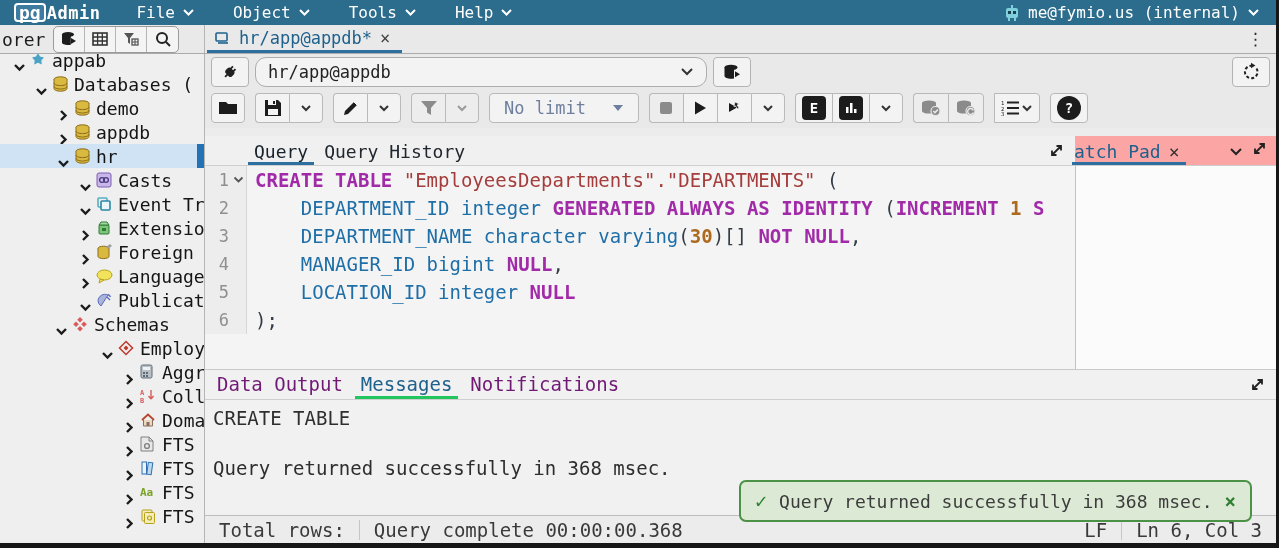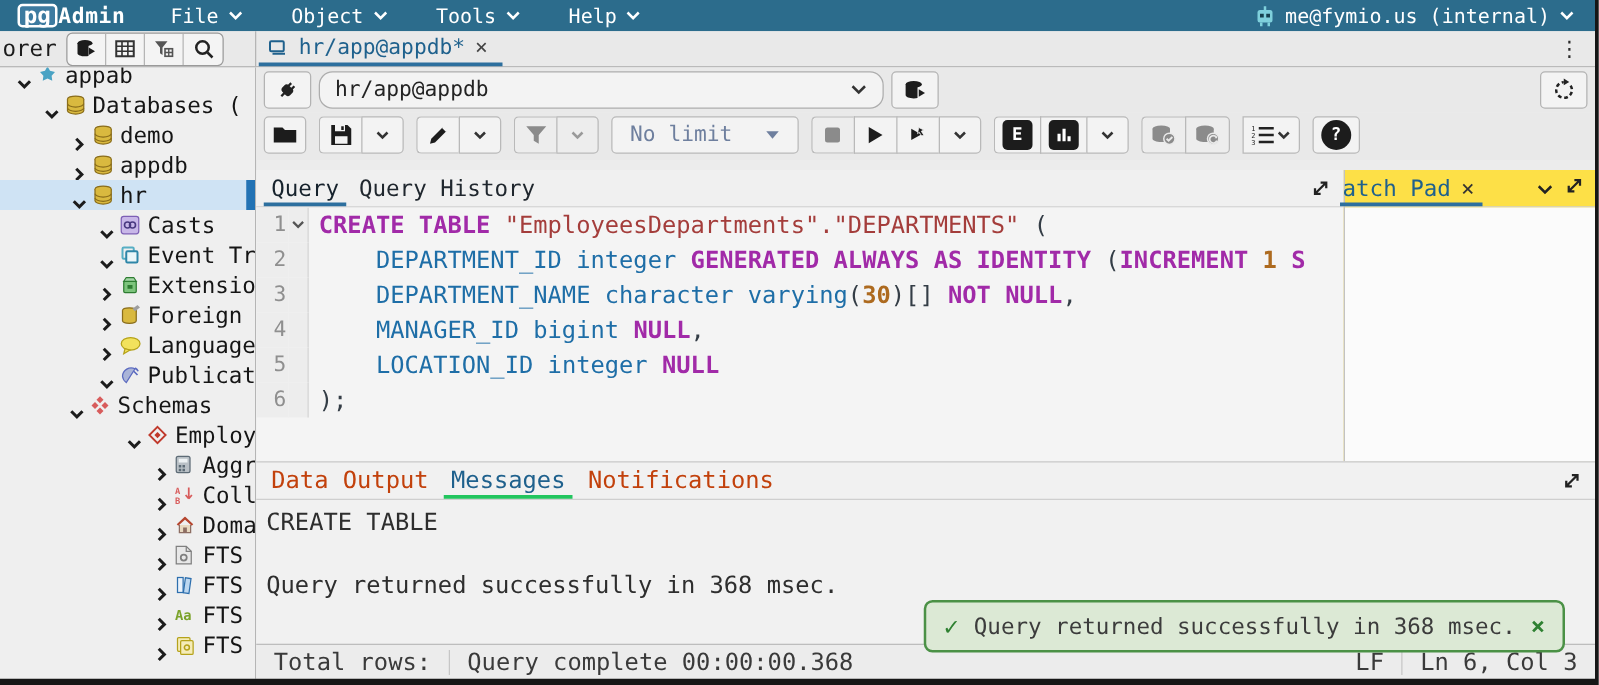--- a/index.html
+++ b/index.html
@@ -68,50 +68,50 @@
   .blk{width:24px;height:24px;border-radius:4px;background:#1c1c1c;color:#fff;
        display:flex;align-items:center;justify-content:center;font-weight:bold;font-size:14px;}
   .limitsel{height:30px;border:1px solid #b9b9b9;border-radius:4px;background:#f3f3f3;
             display:flex;align-items:center;gap:26px;padding:0 14px;font-size:17px;color:#6e7f9e;cursor:pointer;}
 
   .mid{flex:1;display:flex;margin-top:8px;min-height:0;}
   .editcol{flex:1;display:flex;flex-direction:column;min-width:0;}
   .qtabs{height:30px;display:flex;align-items:flex-end;gap:4px;padding-left:6px;
          border-bottom:1px solid #cfcfcf;background:#f0f0f0;}
   .qtab{font-size:18px;color:#20272e;padding:2px 6px 3px 6px;cursor:pointer;}
-  .qtab.active{border-bottom:3px solid #2d6f9e;padding-bottom:0;color:#16222c;}
+  .qtab.active{border-bottom:3px solid #2d6f9e;padding-bottom:0;color:#16222c;margin-left:37px;}
   .qtabs .grow{flex:1;}
   .expand-btn{margin:0 10px 6px 0;cursor:pointer;}
 
   .editor{flex:1;display:flex;background:#f4f4f4;overflow:hidden;font-size:19px;}
   .gutter-code{flex:1;overflow:hidden;}
   .cline{display:flex;height:28px;line-height:28px;white-space:pre;}
   .lnum{flex:0 0 26px;text-align:right;color:#8f8f8f;background:#ededed;font-size:17px;padding-right:2px;}
   .lfold{flex:0 0 16px;background:#ededed;border-right:1px solid #d6d6d6;display:flex;align-items:center;justify-content:center;}
   .lcode{padding-left:8px;white-space:pre;}
   .tok-kw{color:#a12aa8;font-weight:bold;}
   .tok-id{color:#1e6ea7;}
   .tok-ty{color:#1e6ea7;}
   .tok-st{color:#a43d3b;}
   .tok-nu{color:#ad6a1f;font-weight:bold;}
   .tok-pl{color:#343d46;}
 
-  .scratch{width:201px;border-left:1px solid #c2c2c2;display:flex;flex-direction:column;background:#fde047;}
+  .scratch{width:201px;border-left:1px solid #c2c2c2;display:flex;flex-direction:column;background:#fca5a5;}
   .scratch-head{height:30px;display:flex;align-items:flex-end;border-bottom:1px solid #cfcfcf;}
   .scratch-tab{display:flex;align-items:center;gap:8px;font-size:18px;color:#1f618d;
                border-bottom:3px solid #2d6f9e;padding:0 6px 0 2px;margin-left:-4px;cursor:pointer;}
   .scratch-tab .close{color:#333;}
   .scratch-head .grow{flex:1;}
   .scratch-head .hbtn{margin:0 8px 8px 0;cursor:pointer;}
   .scratch-body{flex:1;background:#fbfbfb;}
 
   
   .outpanel{height:146px;display:flex;flex-direction:column;background:#f1f1f1;border-top:1px solid #c9c9c9;}
   .outtabs{height:30px;display:flex;align-items:flex-end;gap:6px;padding-left:6px;border-bottom:1px solid #cfcfcf;}
-  .outtab{font-size:19px;color:#c2410c;padding:0 6px 4px 6px;cursor:pointer;}
+  .outtab{font-size:19px;color:#701a75;padding:0 6px 4px 6px;cursor:pointer;}
   .outtab.active{color:#1f618d;border-bottom:3px solid #22c55e;padding-bottom:1px;}
   .outtabs .grow{flex:1;}
   .outtabs .hbtn{margin:0 10px 6px 0;cursor:pointer;}
   .outbody{flex:1;padding:6px 0 0 8px;font-size:19px;color:#2e2e2e;line-height:25px;white-space:pre;}
 
   
   .statusbar{height:28px;background:#ececec;border-top:1px solid #bdbdbd;display:flex;
              align-items:center;font-size:19px;color:#3a3a3a;}
   .sseg{padding:0 14px;}
   .sdiv{width:1px;height:20px;background:#c6c6c6;}

